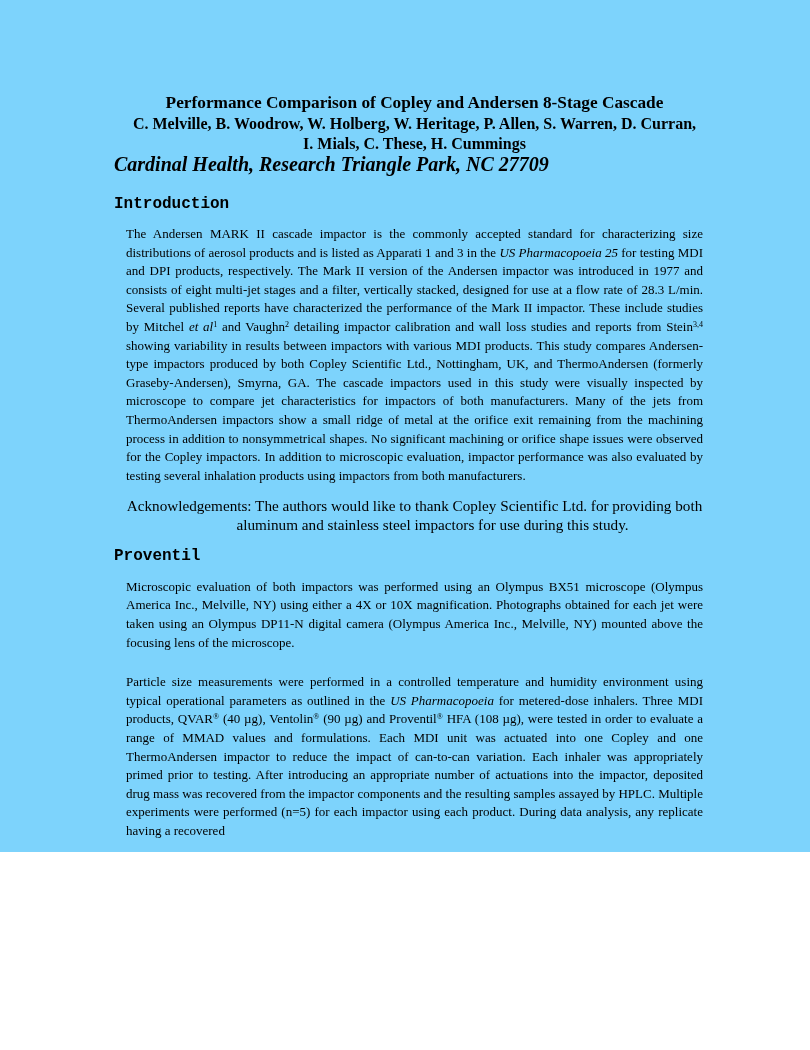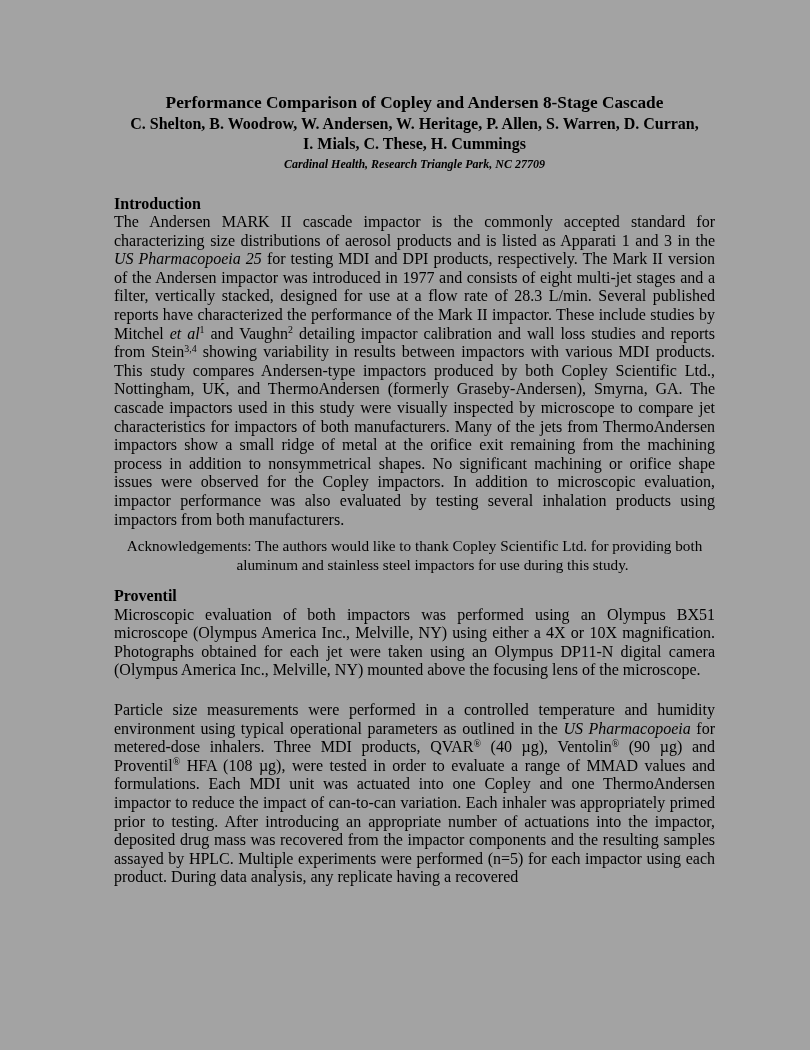--- a/index.html
+++ b/index.html
@@ -3,58 +3,59 @@
 <meta charset="utf-8">
 <style>
   html, body {
     margin: 0;
     padding: 0;
     background: #ffffff;
   }
   .page {
     position: relative;
     width: 810px;
-    height: 1050px;
+    height: 852px;
     box-sizing: border-box;
-    background: #a3a3a3;
+    background: #7dd3fc;
     color: #000000;
     font-family: "Liberation Serif", "DejaVu Serif", serif;
     padding: 92px 95px 0 114px;
     overflow: hidden;
   }
   .title {
     text-align: center;
     font-weight: bold;
     font-size: 17.3px;
     line-height: 21.5px;
   }
   .authors {
     text-align: center;
     font-weight: bold;
     font-size: 16px;
     line-height: 20px;
   }
   .affiliation {
-    text-align: center;
+    text-align: left;
     font-weight: bold;
     font-style: italic;
-    font-size: 12px;
+    font-size: 20px;
     line-height: 20px;
   }
   .header { margin-bottom: 21px; }
   .section-heading {
     margin: 0;
     font-weight: bold;
     font-size: 16px;
     line-height: 18.6px;
+    font-family: Liberation Mono, monospace;
   }
   .para {
-    margin: 0;
+    margin: 12px;
     text-align: justify;
-    font-size: 16px;
+    font-size: 13px;
     line-height: 18.6px;
   }
   .ack {
     margin: 8px 0 13px 0;
     padding-left: 36px;
     text-indent: -36px;
     text-align: center;
     font-size: 15.2px;
     line-height: 18.4px;
   }
@@ -70,21 +71,21 @@
 </head>
 <body>
 
 <div class="page">
 
   <div class="header">
     <div class="title">
       <div>Performance Comparison of Copley and Andersen 8-Stage Cascade</div>
     </div>
     <div class="authors">
-      <div>C. Shelton, B. Woodrow, W. Andersen, W. Heritage, P. Allen, S. Warren, D. Curran,</div>
+      <div>C. Melville, B. Woodrow, W. Holberg, W. Heritage, P. Allen, S. Warren, D. Curran,</div>
       <div>I. Mials, C. These, H. Cummings</div>
     </div>
     <div class="affiliation">Cardinal Health, Research Triangle Park, NC 27709</div>
   </div>
 
   <h2 class="section-heading">Introduction</h2>
   <p class="para"><span>The Andersen MARK II cascade impactor is the commonly accepted standard for characterizing size distributions of aerosol products and is listed as Apparati 1 and 3 in the </span><i>US Pharmacopoeia 25</i><span> for testing MDI and DPI products, respectively.  The Mark II version of the Andersen impactor was introduced in 1977 and consists of eight multi-jet stages and a filter, vertically stacked, designed for use at a flow rate of 28.3 L/min.  Several published reports have characterized the performance of the Mark II impactor.  These include studies by Mitchel </span><i>et al</i><sup>1</sup><span> and Vaughn</span><sup>2</sup><span> detailing impactor calibration and wall loss studies and reports from Stein</span><sup>3,4</sup><span> showing variability in results between impactors with various MDI products.  This study compares Andersen-type impactors produced by both Copley Scientific Ltd., Nottingham, UK, and ThermoAndersen (formerly Graseby-Andersen), Smyrna, GA.   The cascade impactors used in this study were visually inspected by microscope to compare jet characteristics for impactors of both manufacturers.  Many of the jets from ThermoAndersen impactors show a small ridge of metal at the orifice exit remaining from the machining process in addition to nonsymmetrical shapes.  No significant machining or orifice shape issues were observed for the Copley impactors.  In addition to microscopic evaluation, impactor performance was also evaluated by testing several inhalation products using impactors from both manufacturers.</span></p>
 
   <p class="ack">Acknowledgements:  The authors would like to thank Copley Scientific Ltd. for providing both aluminum and stainless steel impactors for use during this study.</p>
 

